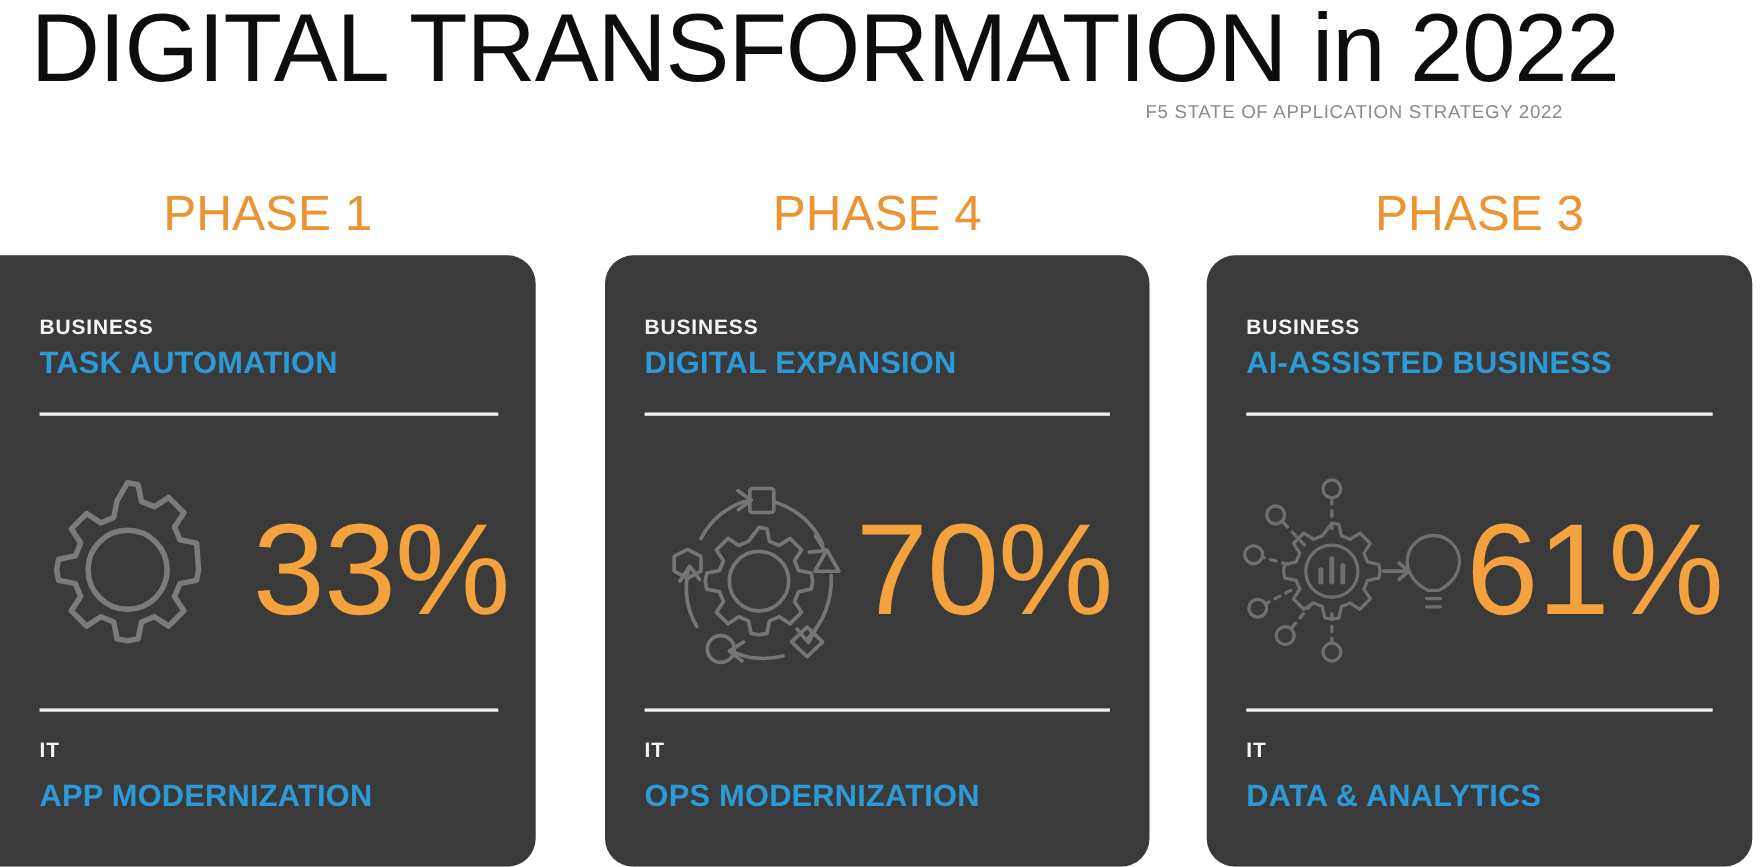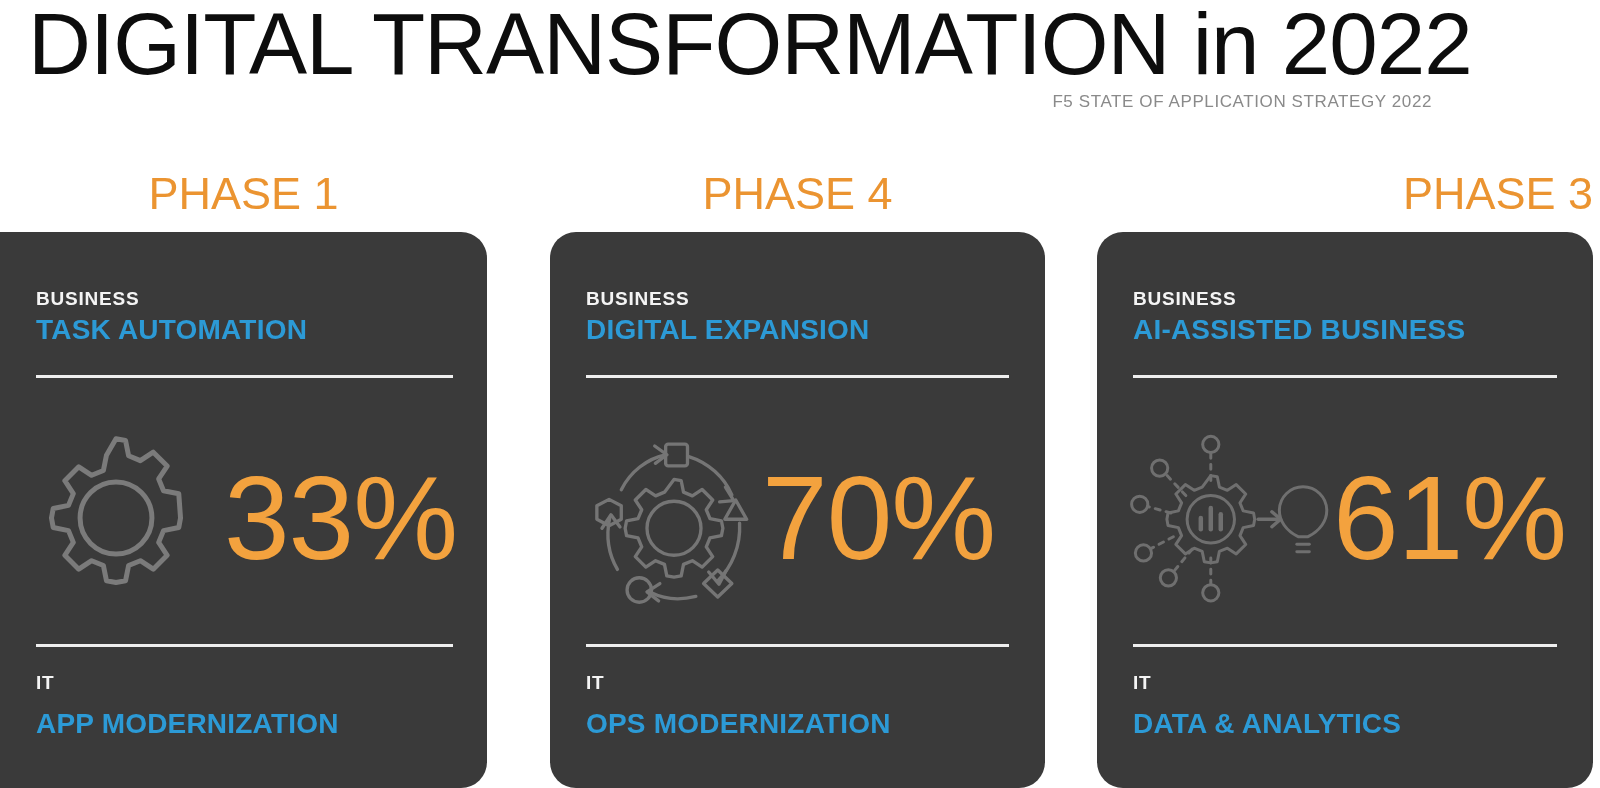--- a/index.html
+++ b/index.html
@@ -14,34 +14,34 @@
   
   .header { position:absolute; left:0; top:0; width:1600px; height:130px;padding-left:40px; }
   .title {
     position:absolute; left:28px; top:-6px;
     font-size:88px; line-height:100px;
     font-weight:400; letter-spacing:-1px;
     color:#0d0d0d; white-space:nowrap;
     transform:scaleX(0.99); transform-origin:left center;
   }
   .subtitle {
-    position:absolute; right:168px; top:92px;
+    position:absolute; right:179px; top:92px;
     font-size:17px; letter-spacing:0.6px;
     color:#8a8a8a; font-weight:400; white-space:nowrap;
   }
 
   
   .phase-label {
     position:absolute; top:168px;
     font-size:45px; line-height:52px; font-weight:400;
     color:#eb9431; text-align:center; white-space:nowrap;
   }
   .phase-label.p1 { left:0px;    width:487px; }
   .phase-label.p2 { left:550px;  width:495px; }
-  .phase-label.p3 { left:1097px; width:496px;text-align:right; }
+  .phase-label.p3 { left:1097px; width:496px; }
 
   
   .card {
     position:absolute; top:232px; height:556px;
     background:#3a3a3a; border-radius:26px;
     padding:0 36px; overflow:hidden;
   }
   .card.c1 { left:-24px; width:511px; padding-left:60px; }
   .card.c2 { left:550px; width:495px; }
   .card.c3 { left:1097px; width:496px; }
@@ -69,41 +69,41 @@
   }
   .card.c1 .divider { left:60px; right:34px; }
   .divider.top    { top:143px; }
   .divider.bottom { top:412px; }
 
   .eyebrow.bot  { top:440px; }
   .headline.bot { top:476px; }
 
   
   .statrow {
-    position:absolute; left:32px; right:24px;
+    position:absolute; left:48px; right:24px;
     top:176px; height:220px;
     display:flex; align-items:center;
   }
   .card.c1 .statrow { left:52px; }
   .card.c3 .statrow { left:20px; }
 
   .icon-wrap { flex:0 0 auto; display:flex; align-items:center; justify-content:center; }
   .card.c1 .icon-wrap { width:176px; height:176px; }
   .card.c2 .icon-wrap { width:168px; height:180px; margin-left:8px; }
   .card.c3 .icon-wrap { width:212px; height:180px; margin-left:4px; }
 
   .icon-wrap svg { display:block; width:100%; height:100%; }
 
   .percent {
     flex:1 1 auto; text-align:center;
     font-size:118px; line-height:118px;
     font-weight:400; color:#f3a23e;
     letter-spacing:-1px; white-space:nowrap;
   }
-  .card.c1 .percent { text-align:center; padding-left:14px; }
+  .card.c1 .percent { text-align:right; padding-left:14px; }
   .card.c2 .percent { text-align:left; padding-left:4px; }
   .card.c3 .percent { text-align:left; padding-left:0px; }
 </style>
 </head>
 <body>
 
 <div class="page">
 
   <div class="header">
     <div class="title">DIGITAL TRANSFORMATION in 2022</div>

